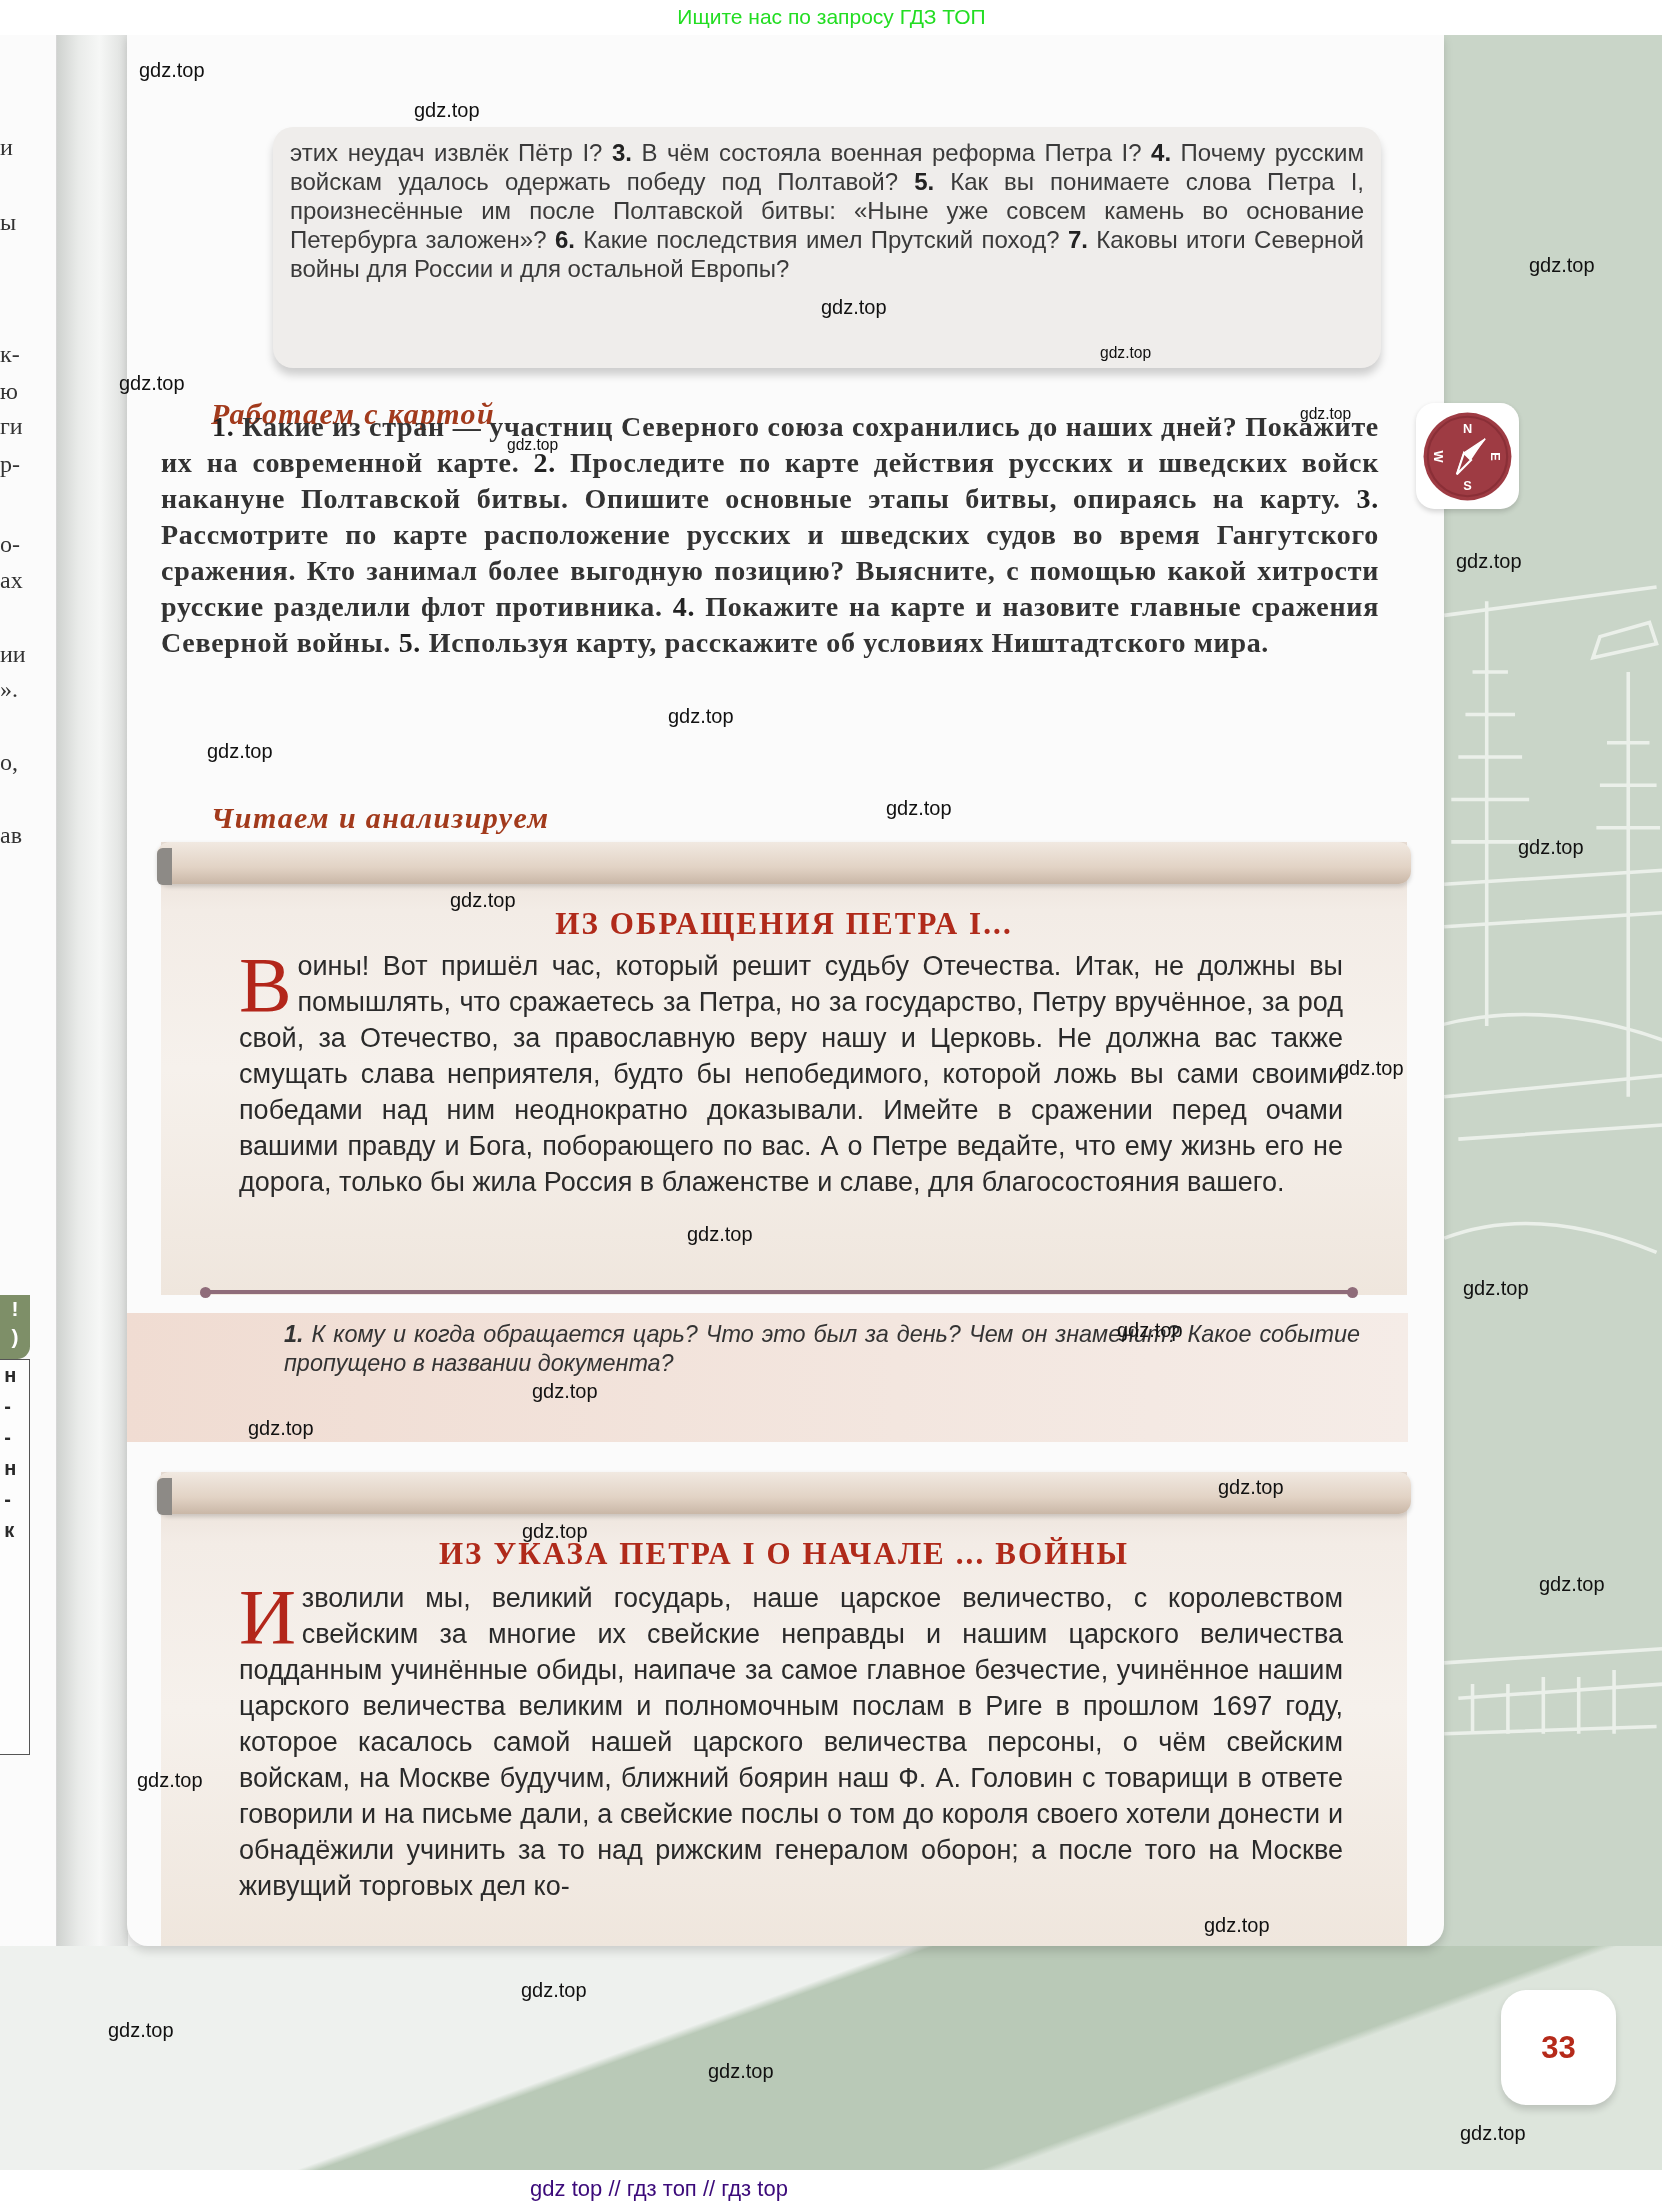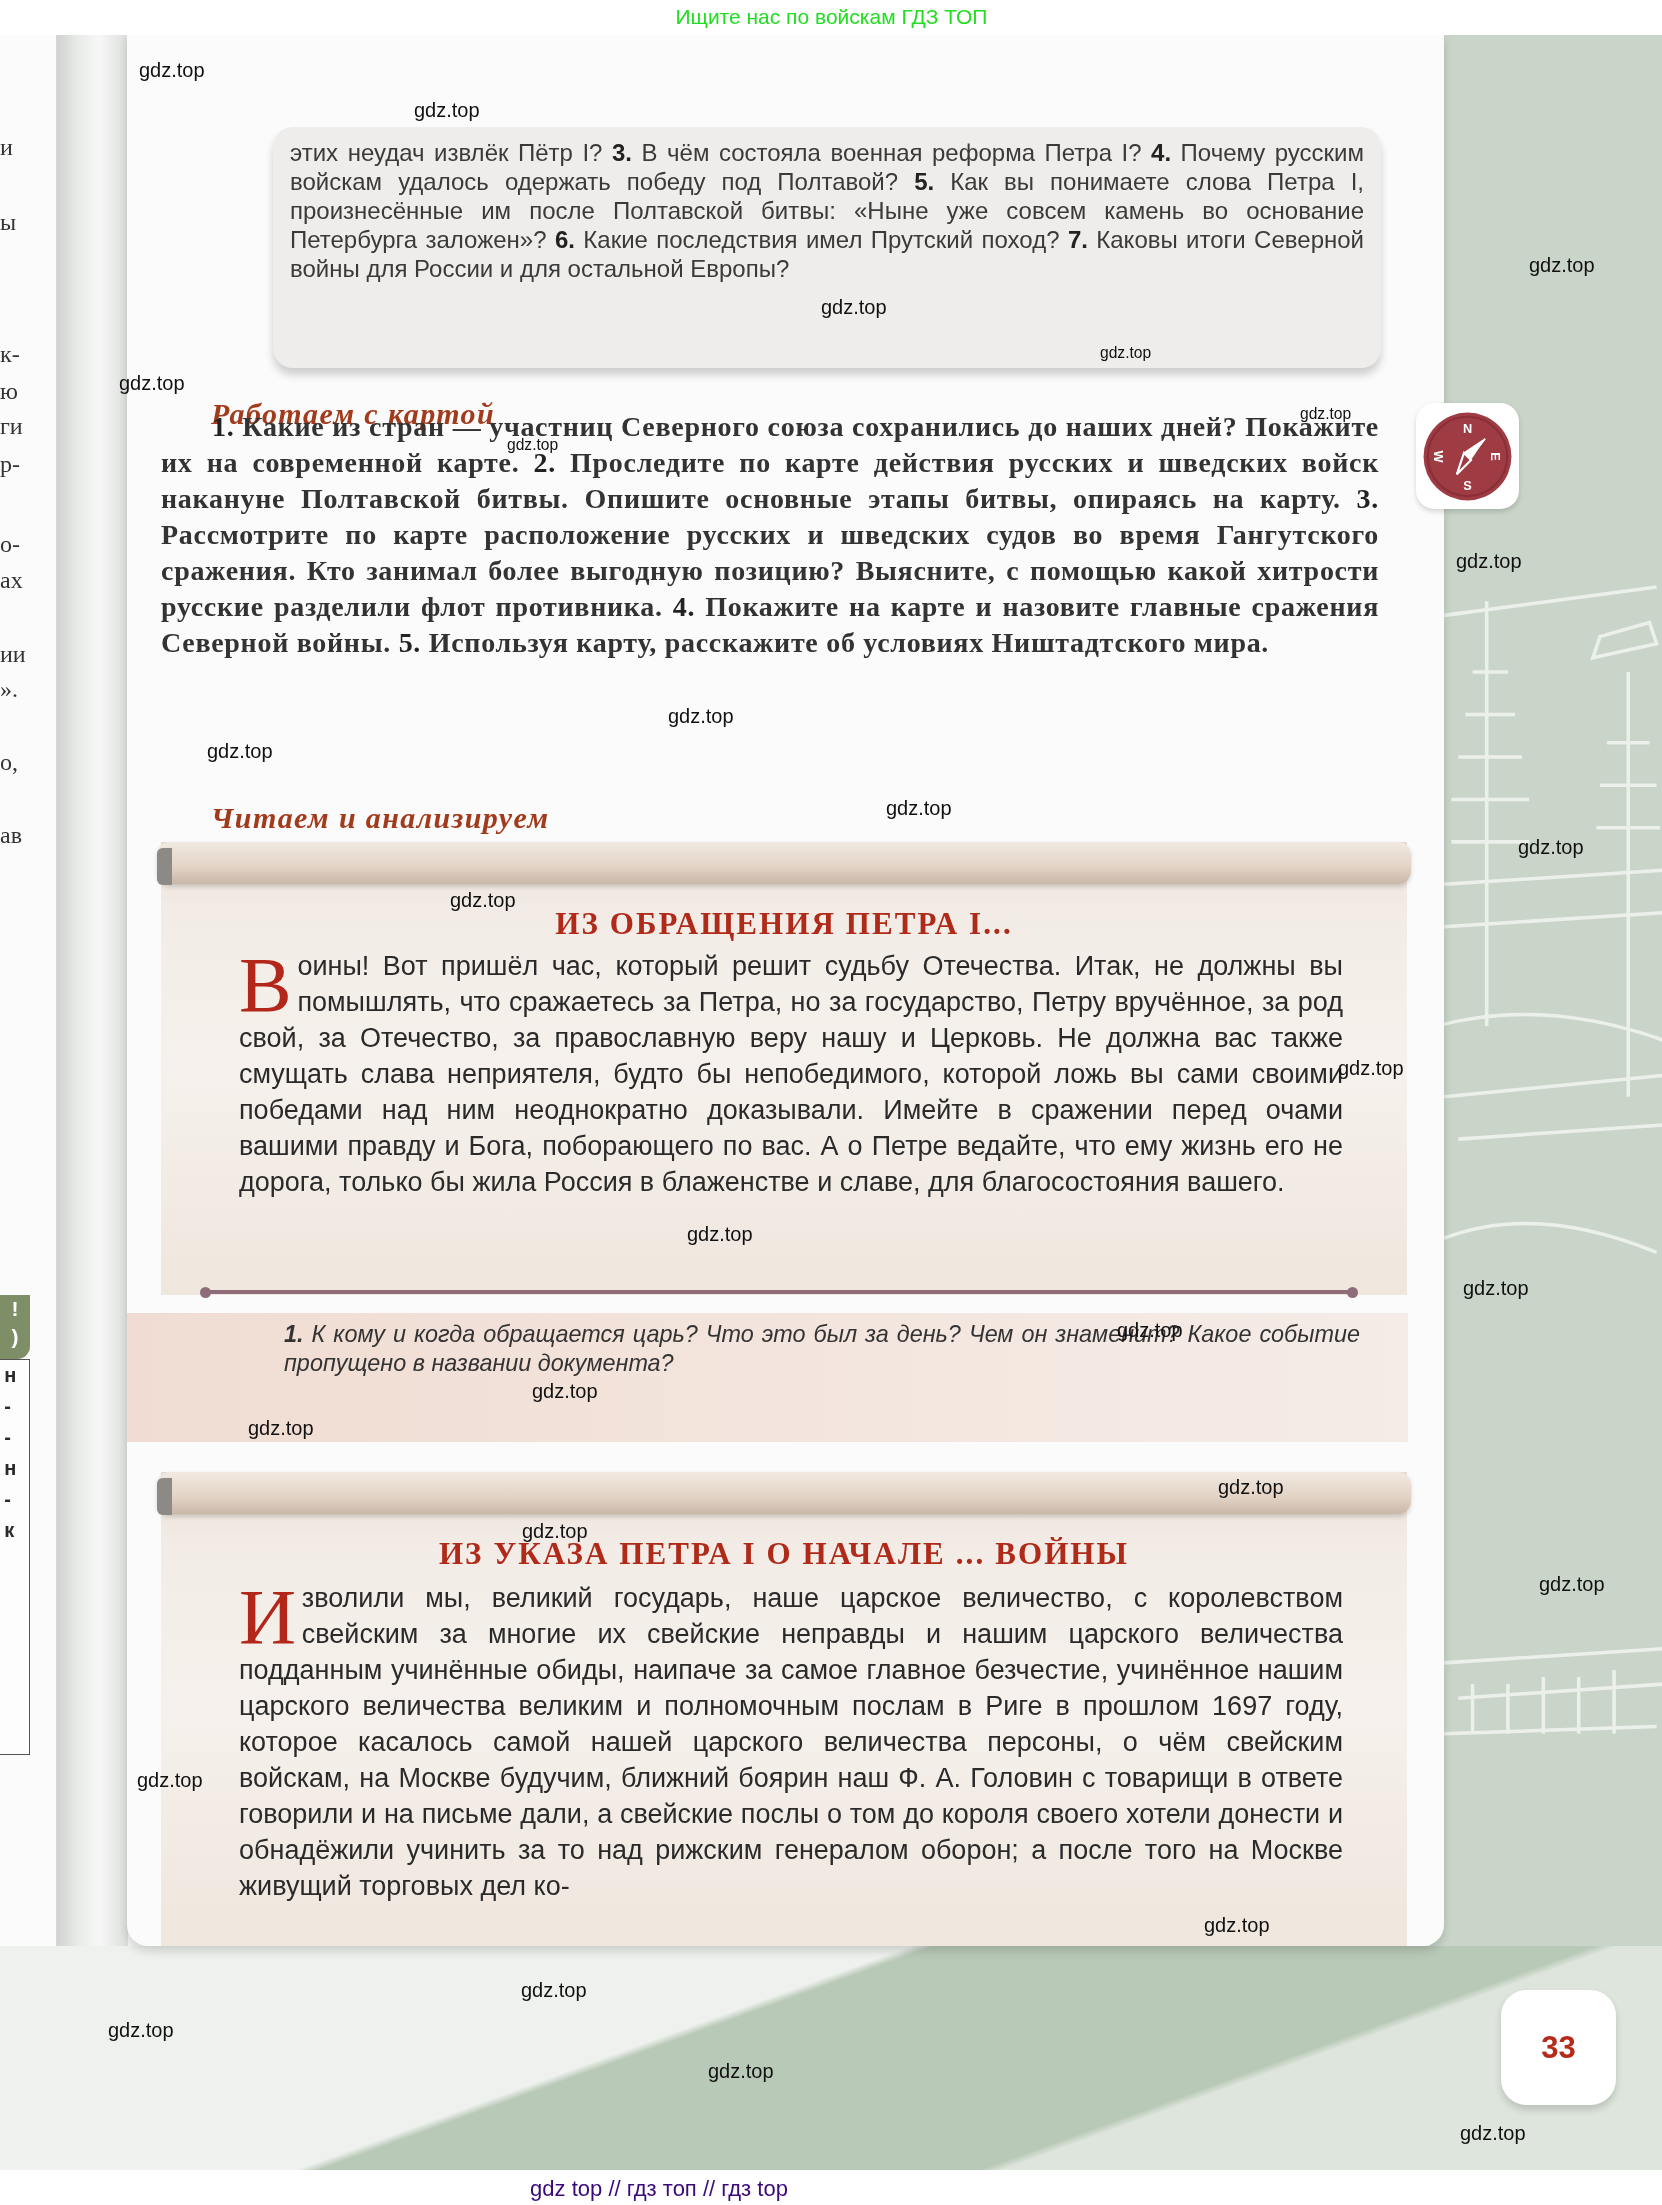--- a/index.html
+++ b/index.html
@@ -149,21 +149,21 @@
 
   .wm {
     position: absolute; font-size: 20px; color: #111; font-family: Liberation Sans, sans-serif;
     white-space: nowrap;
   }
   .wm.small { font-size: 15.6px; }
 </style>
 </head>
 <body>
 
-<div class="top-banner">Ищите нас по войскам ГДЗ ТОП</div>
+<div class="top-banner">Ищите нас по запросу ГДЗ ТОП</div>
 
 <div class="spread">
   <div class="prev-page">
     <div id="prev-frags">
         <div class="frag" style="top: 99px;">и</div>
         <div class="frag" style="top: 174px;">ы</div>
         <div class="frag" style="top: 306px;">к-</div>
         <div class="frag" style="top: 343px;">ю</div>
         <div class="frag" style="top: 378px;">ги</div>
         <div class="frag" style="top: 416px;">р-</div>

